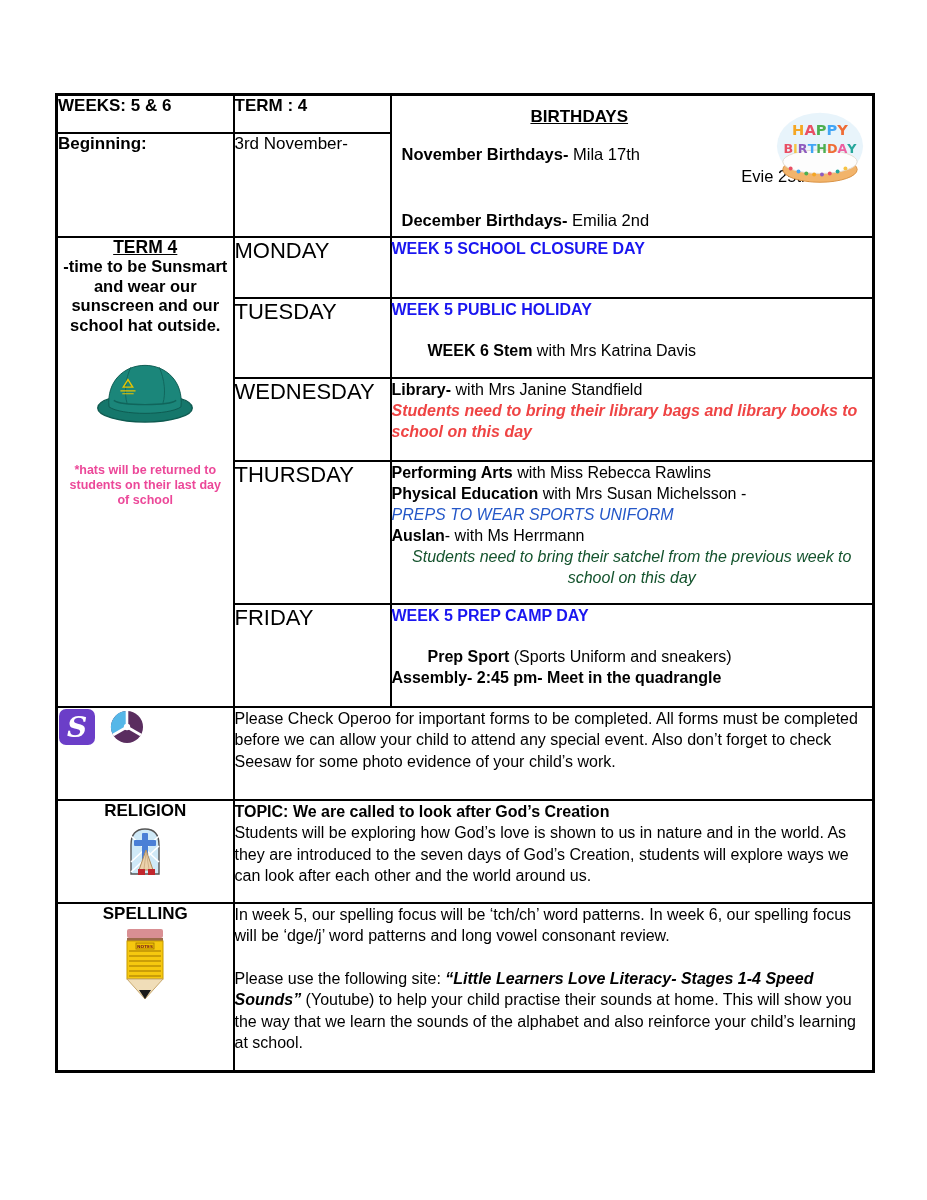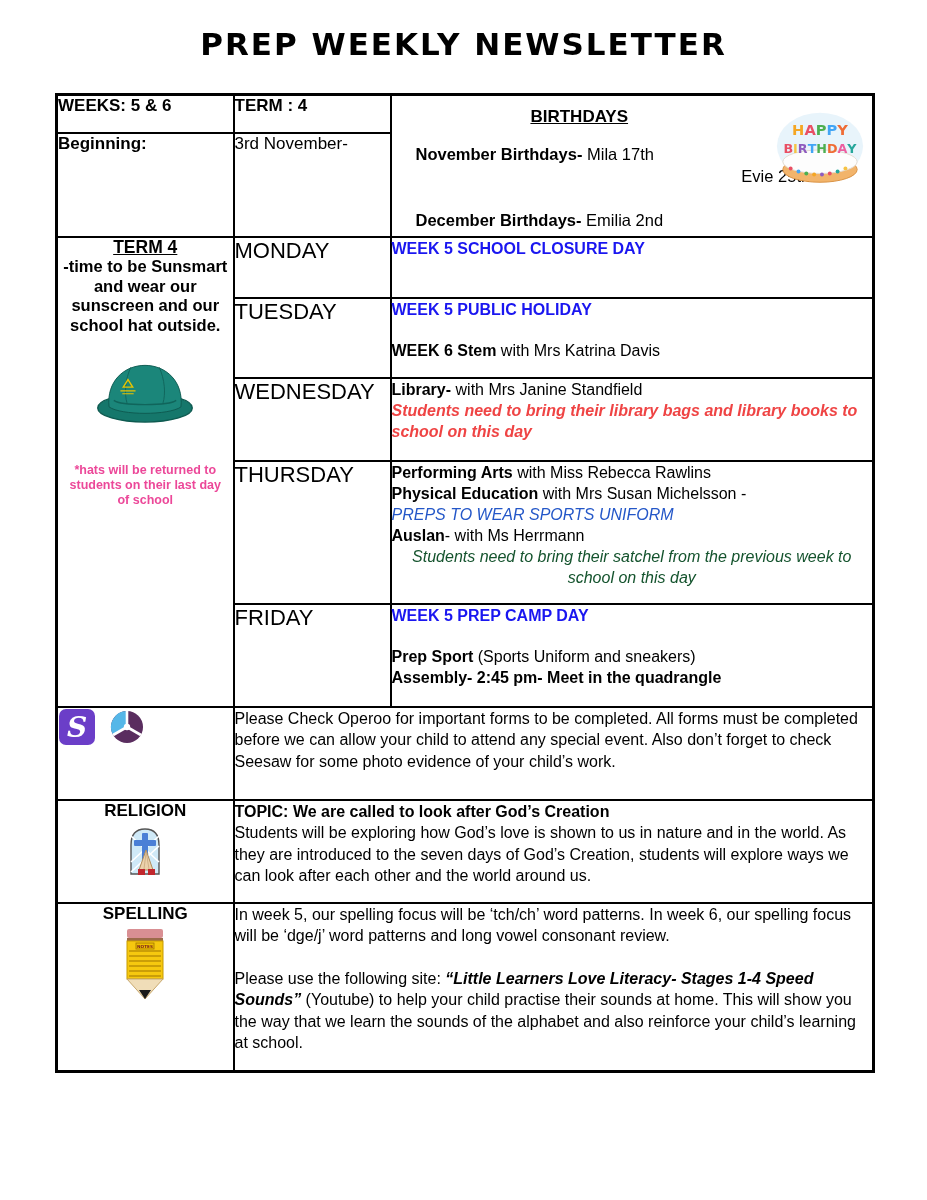--- a/index.html
+++ b/index.html
@@ -18,36 +18,36 @@
   .h38{height:38px}.h104{height:104px}.h61{height:61px}.h80{height:80px}
   .h83{height:83px}.h143{height:143px}.h103{height:103px}.h93{height:93px}.h169{height:169px}
 
   .weeks-cell,.term-cell { font-weight:bold; font-size:17px; padding:8px 8px 0 8px; }
   .beginning-cell { font-weight:bold; font-size:17px; padding:9px 8px 0 8px;margin-top:9px; }
   .termstart-cell { font-size:17px; padding:9px 8px 0 8px; }
 
   .birthdays-cell { position:relative; font-size:16.5px; }
   .bday-heading { margin-top:11px; width:calc(100% - 105px); text-align:center;
                   font-weight:bold; font-size:17px; text-decoration:underline; }
-  .bday-line { margin-left:24px; line-height:21px; }
+  .bday-line { margin-left:10px; line-height:21px; }
   .nov-line { margin-top:17px; }
   .evie-line { margin-top:1px; margin-left:288px;text-align:center; }
   .dec-line { margin-top:23px; }
   .cake-wrap { position:absolute; top:13px; right:7px; width:90px; height:80px; }
 
   .term4-cell { text-align:center; font-weight:bold; font-size:16.5px; line-height:19.5px;
                 padding:48px 4px 0 4px; }
   .term4-heading { font-size:17.5px; text-decoration:underline; }
   .hat-wrap { margin:14px auto 0 auto; width:104px; height:80px; }
   .hat-note { margin-top:34px; padding:0 6px; color:#ec4899; font-size:12.5px; line-height:15px; }
 
   .day-cell { font-weight:normal; font-size:22px; padding:12px 6px 0 8px; }
   .content-cell { font-size:16px; line-height:21px; padding:10px 12px 0 11px; }
   .line { }
-  .gap { margin-top:20px; }
+  .gap { margin-top:20px;padding-left:36px; }
   .b { font-weight:bold; }
   .blue-bold { color:#1a16f0; font-weight:bold; }
   .sports-blue { color:#2457c8; font-weight:normal; font-style:italic; }
   .magenta-note { color:#ef4444; font-weight:bold; font-style:italic; }
   .green-note { color:#14532d; font-weight:normal; font-style:italic;text-align:center; }
 
   .icons-cell { padding:13px 0 0 20px; white-space:nowrap; }
   .icons-cell .appicon { display:inline-block; vertical-align:middle; }
   .seesaw-box { margin-right:9px; }
   .notice-cell { font-size:16px; line-height:21.5px; padding:9px 12px 0 11px; }
@@ -56,21 +56,20 @@
   .label-icon { margin-top:3px; }
   .topic-cell { font-size:16px; line-height:21.5px; padding:9px 12px 0 11px; }
   .para2 { margin-top:21px; }
   .bi { font-weight:bold; font-style:italic; }
 </style>
 </head>
 <body>
 
 <div class="page">
 
-  <div class="title">PREP WEEKLY NEWSLETTER</div>
 
   <table class="nl">
     <colgroup>
         <col style="width:177px">
         <col style="width:157px">
         <col style="width:483px">
       </colgroup>
 
     <tbody>
         <tr class="h38">

